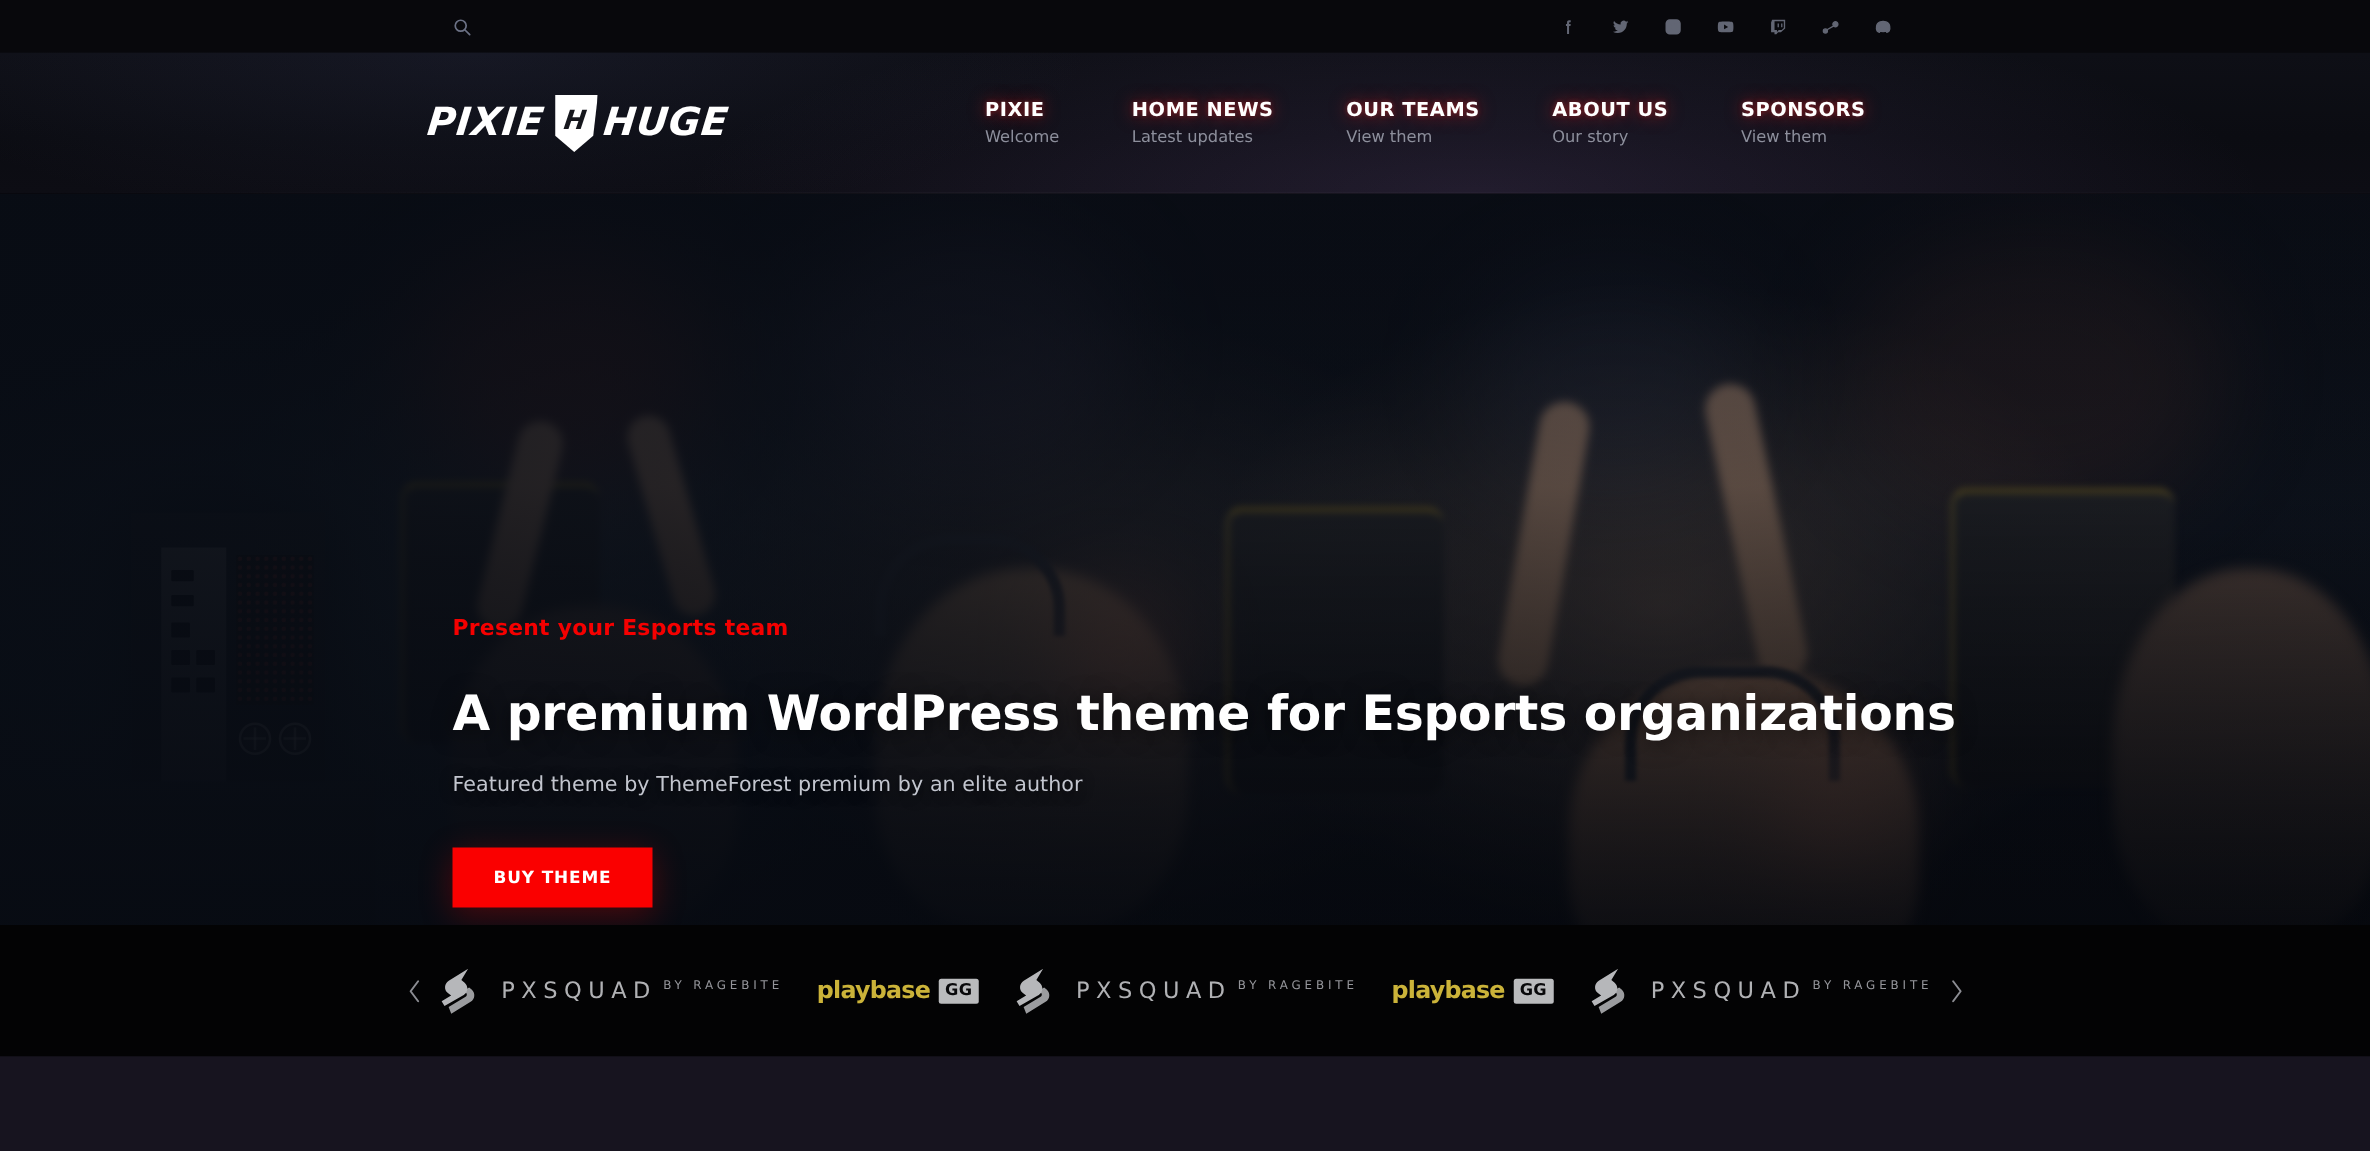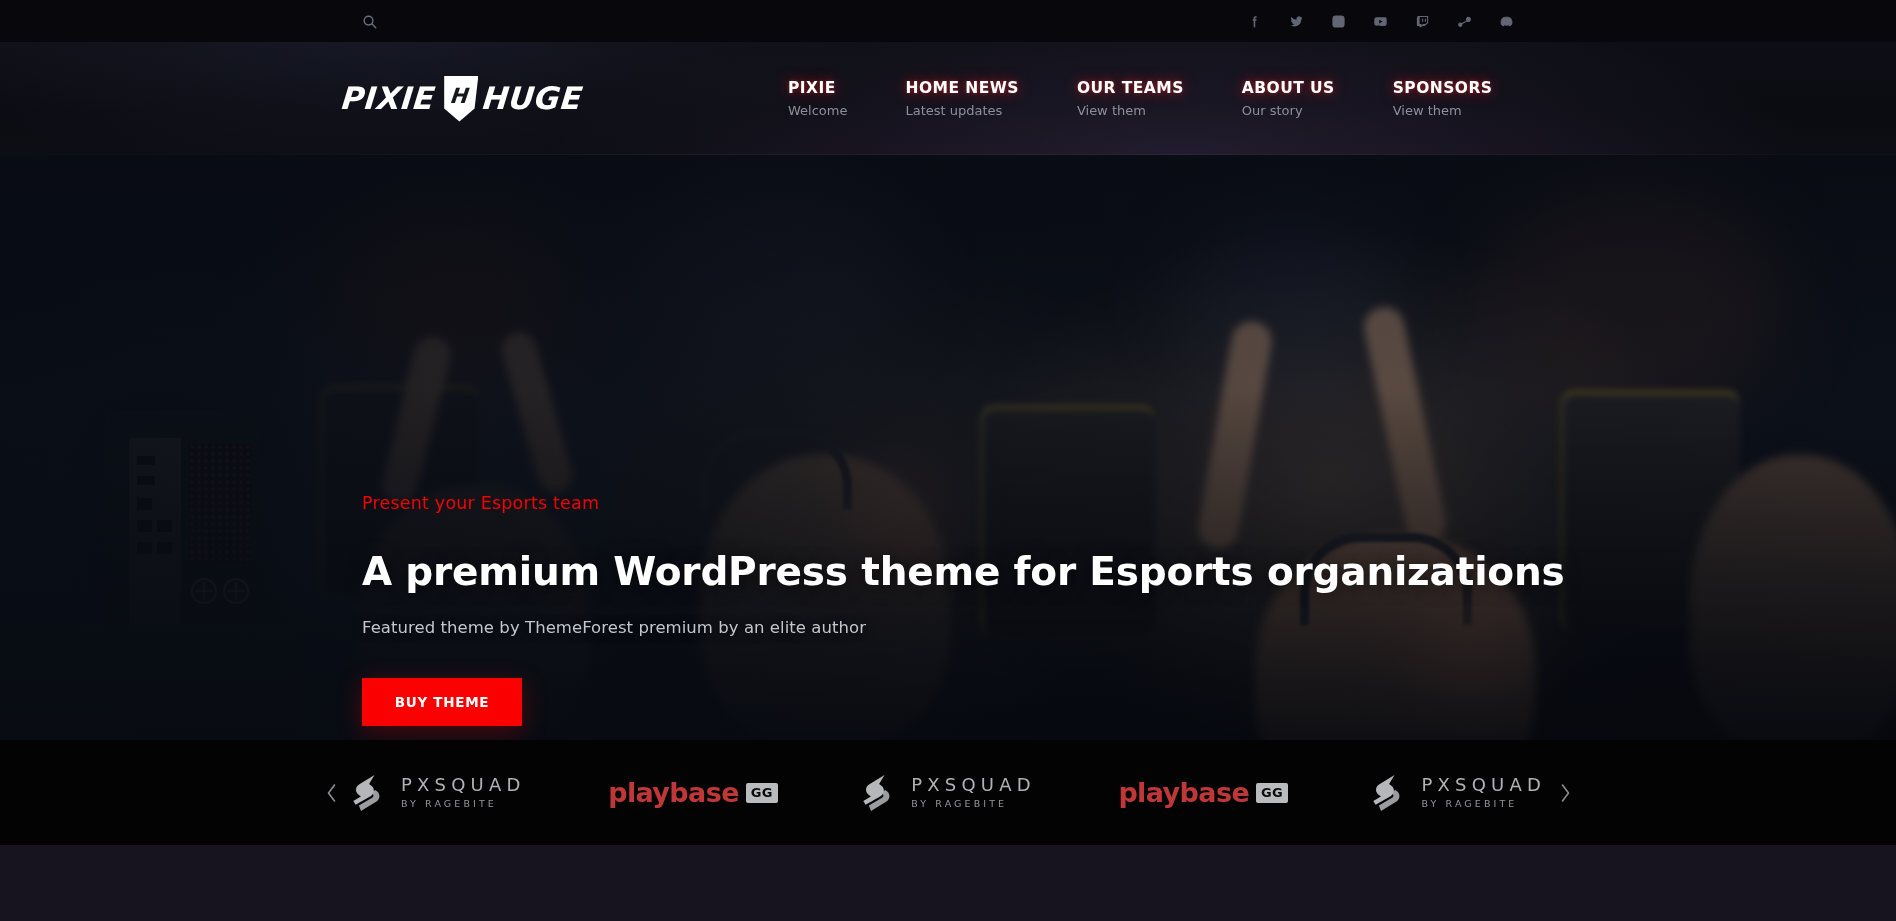--- a/index.html
+++ b/index.html
@@ -179,21 +179,21 @@
     background:
       linear-gradient(90deg, rgba(8,12,20,.88) 0%, rgba(8,12,20,.78) 28%, rgba(8,12,20,.45) 55%, rgba(8,12,20,.30) 100%),
       linear-gradient(180deg, rgba(10,12,20,.55) 0%, rgba(6,8,14,.22) 40%, rgba(4,5,9,.75) 100%);
   }
 
   .hero-inner {
     position:absolute; left:362px; top:338px; width:1000px;
   }
   .hero-eyebrow {
     font-family:"DejaVu Sans", sans-serif;
-    font-weight:400; font-size:17.5px; color:#f50000; letter-spacing:.2px;
+    font-weight:700; font-size:17.5px; color:#f50000; letter-spacing:.2px;
     margin-bottom:20px;
   }
   .hero-title {
     font-family:"DejaVu Sans", sans-serif;
     font-weight:700; font-size:39px; line-height:1.18; color:#fff;
     letter-spacing:-.2px; white-space:nowrap;
     text-shadow:0 2px 18px rgba(0,0,0,.6);
     margin-top:36px;
   }
   .hero-sub {
@@ -231,34 +231,34 @@
     position:absolute; left:350px; right:350px; top:0; bottom:0;
     display:flex; align-items:center; justify-content:space-between;
   }
   .sponsor {
     display:flex; align-items:center; justify-content:center;
     opacity:.80; cursor:pointer; user-select:none;
   }
   
   .px { display:flex; align-items:center; gap:15px; }
   .px-mark { width:36px; height:40px; display:block; }
-  .px-text { display:flex; flex-direction:column; gap:5px; }
+  .px-text { display:flex; gap:5px; }
   .px-name {
     font-family:"DejaVu Sans", sans-serif;
     font-size:18px; font-weight:400; letter-spacing:5.2px; color:#dcdde1; line-height:1;
   }
   .px-by {
     font-family:"DejaVu Sans", sans-serif;
     font-size:9.5px; font-weight:400; letter-spacing:3.1px; color:#b9bac0; line-height:1;
   }
   
   .pb { display:flex; align-items:center; gap:7px; }
   .pb-name {
     font-family:"DejaVu Sans", sans-serif;
-    font-weight:700; font-size:27px; letter-spacing:-.6px; color:#ef4444; line-height:1;
+    font-weight:700; font-size:19px; letter-spacing:-.6px; color:#fde047; line-height:1;
   }
   .pb-badge {
     background:#e8e9ec; color:#0b0b0d;
     font-family:"DejaVu Sans", sans-serif;
     font-weight:700; font-size:13px; letter-spacing:.2px;
     padding:3px 5px 4px; border-radius:2px; line-height:1;
   }
 
   
   .bottom {

